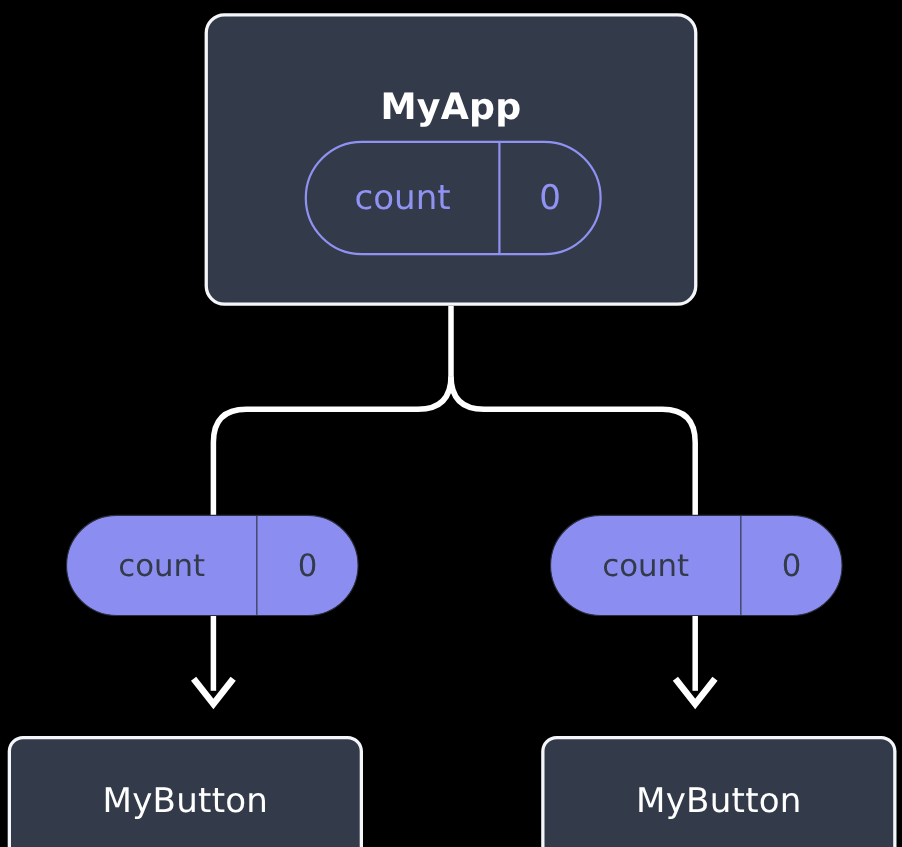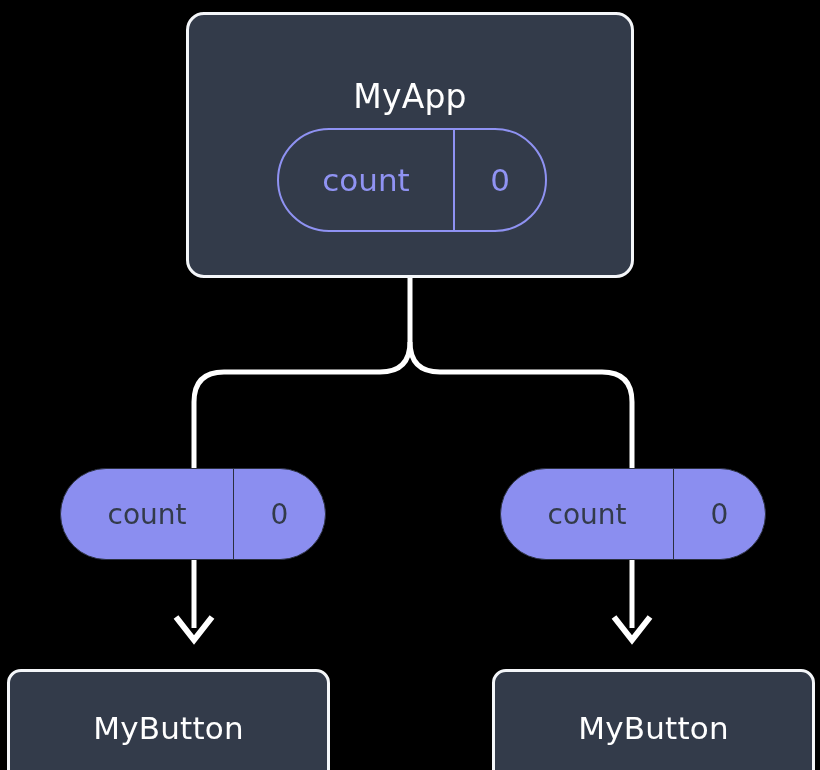--- a/index.html
+++ b/index.html
@@ -50,20 +50,21 @@
   #root-card {
     left: 186px;
     top: 12px;
     width: 448px;
     height: 266px;
     border-radius: 18px;
   }
   #root-card .card-title {
     top: 62px;
     font-size: 33px;
+    font-weight: bold;
   }
 
   .leaf-card {
     width: 323px;
     height: 120px;
     top: 669px;
   }
   #leaf-card-left  { left: 7px; }
   #leaf-card-right { left: 492px; }
   .leaf-card .card-title {

